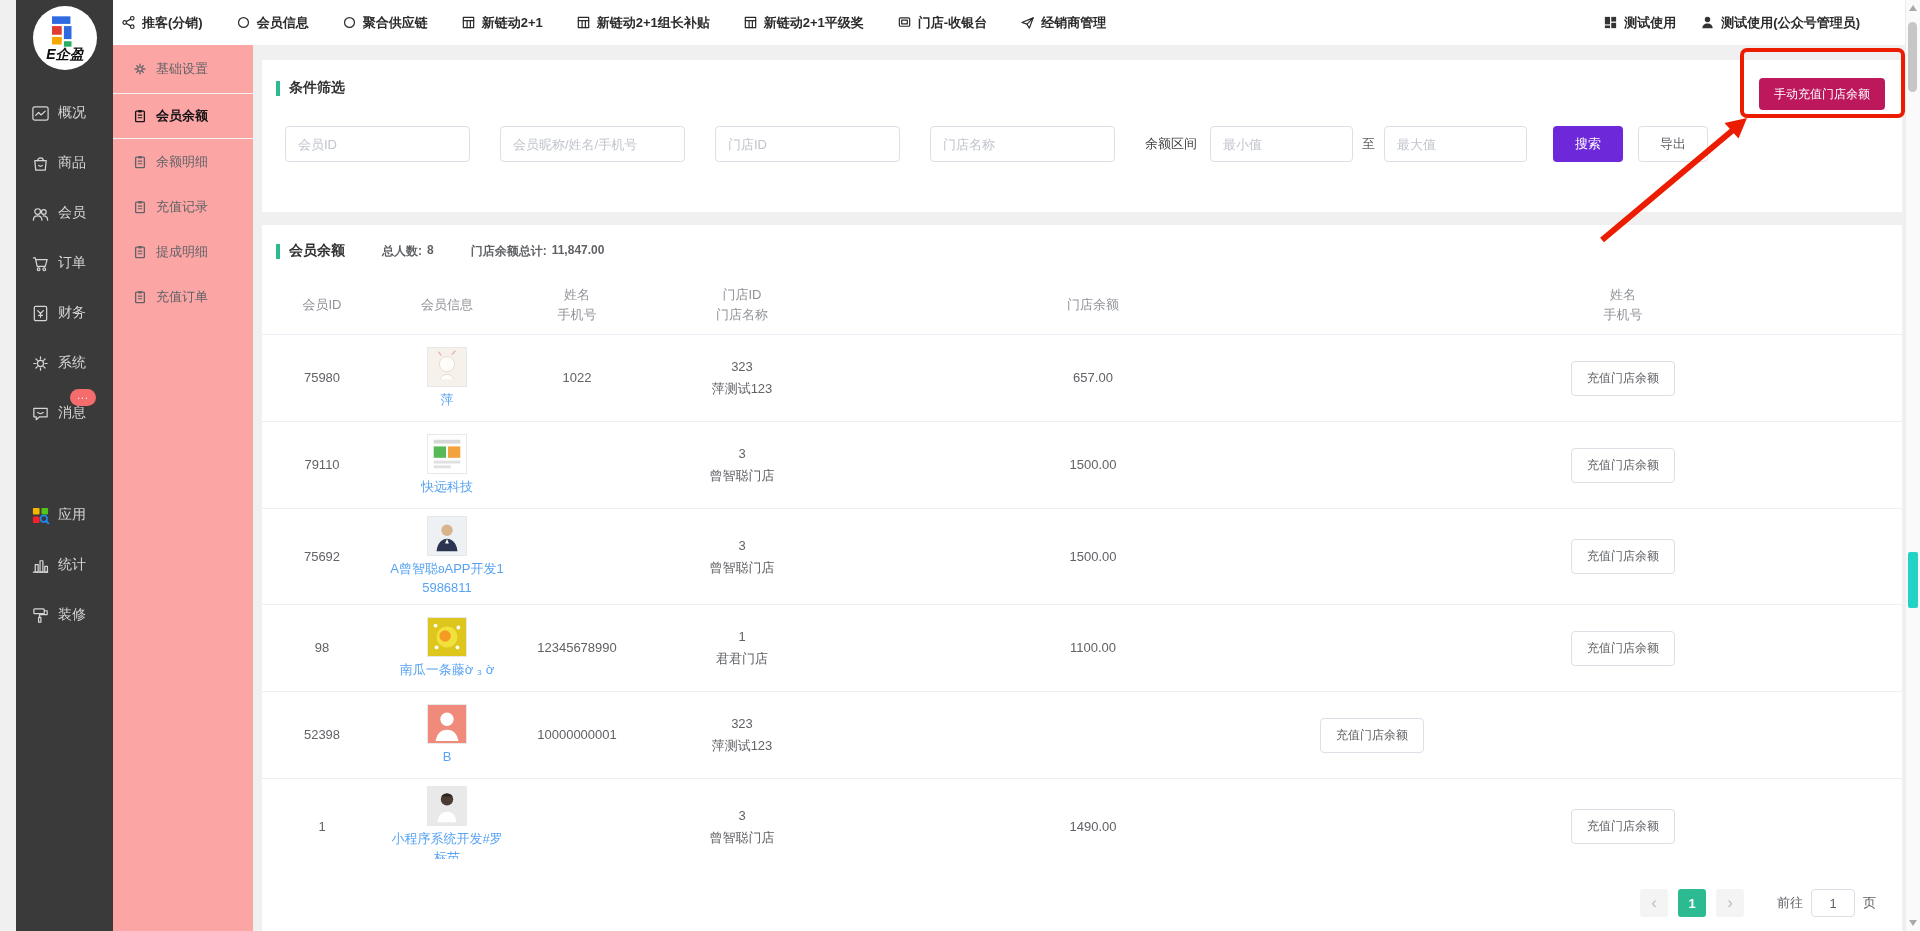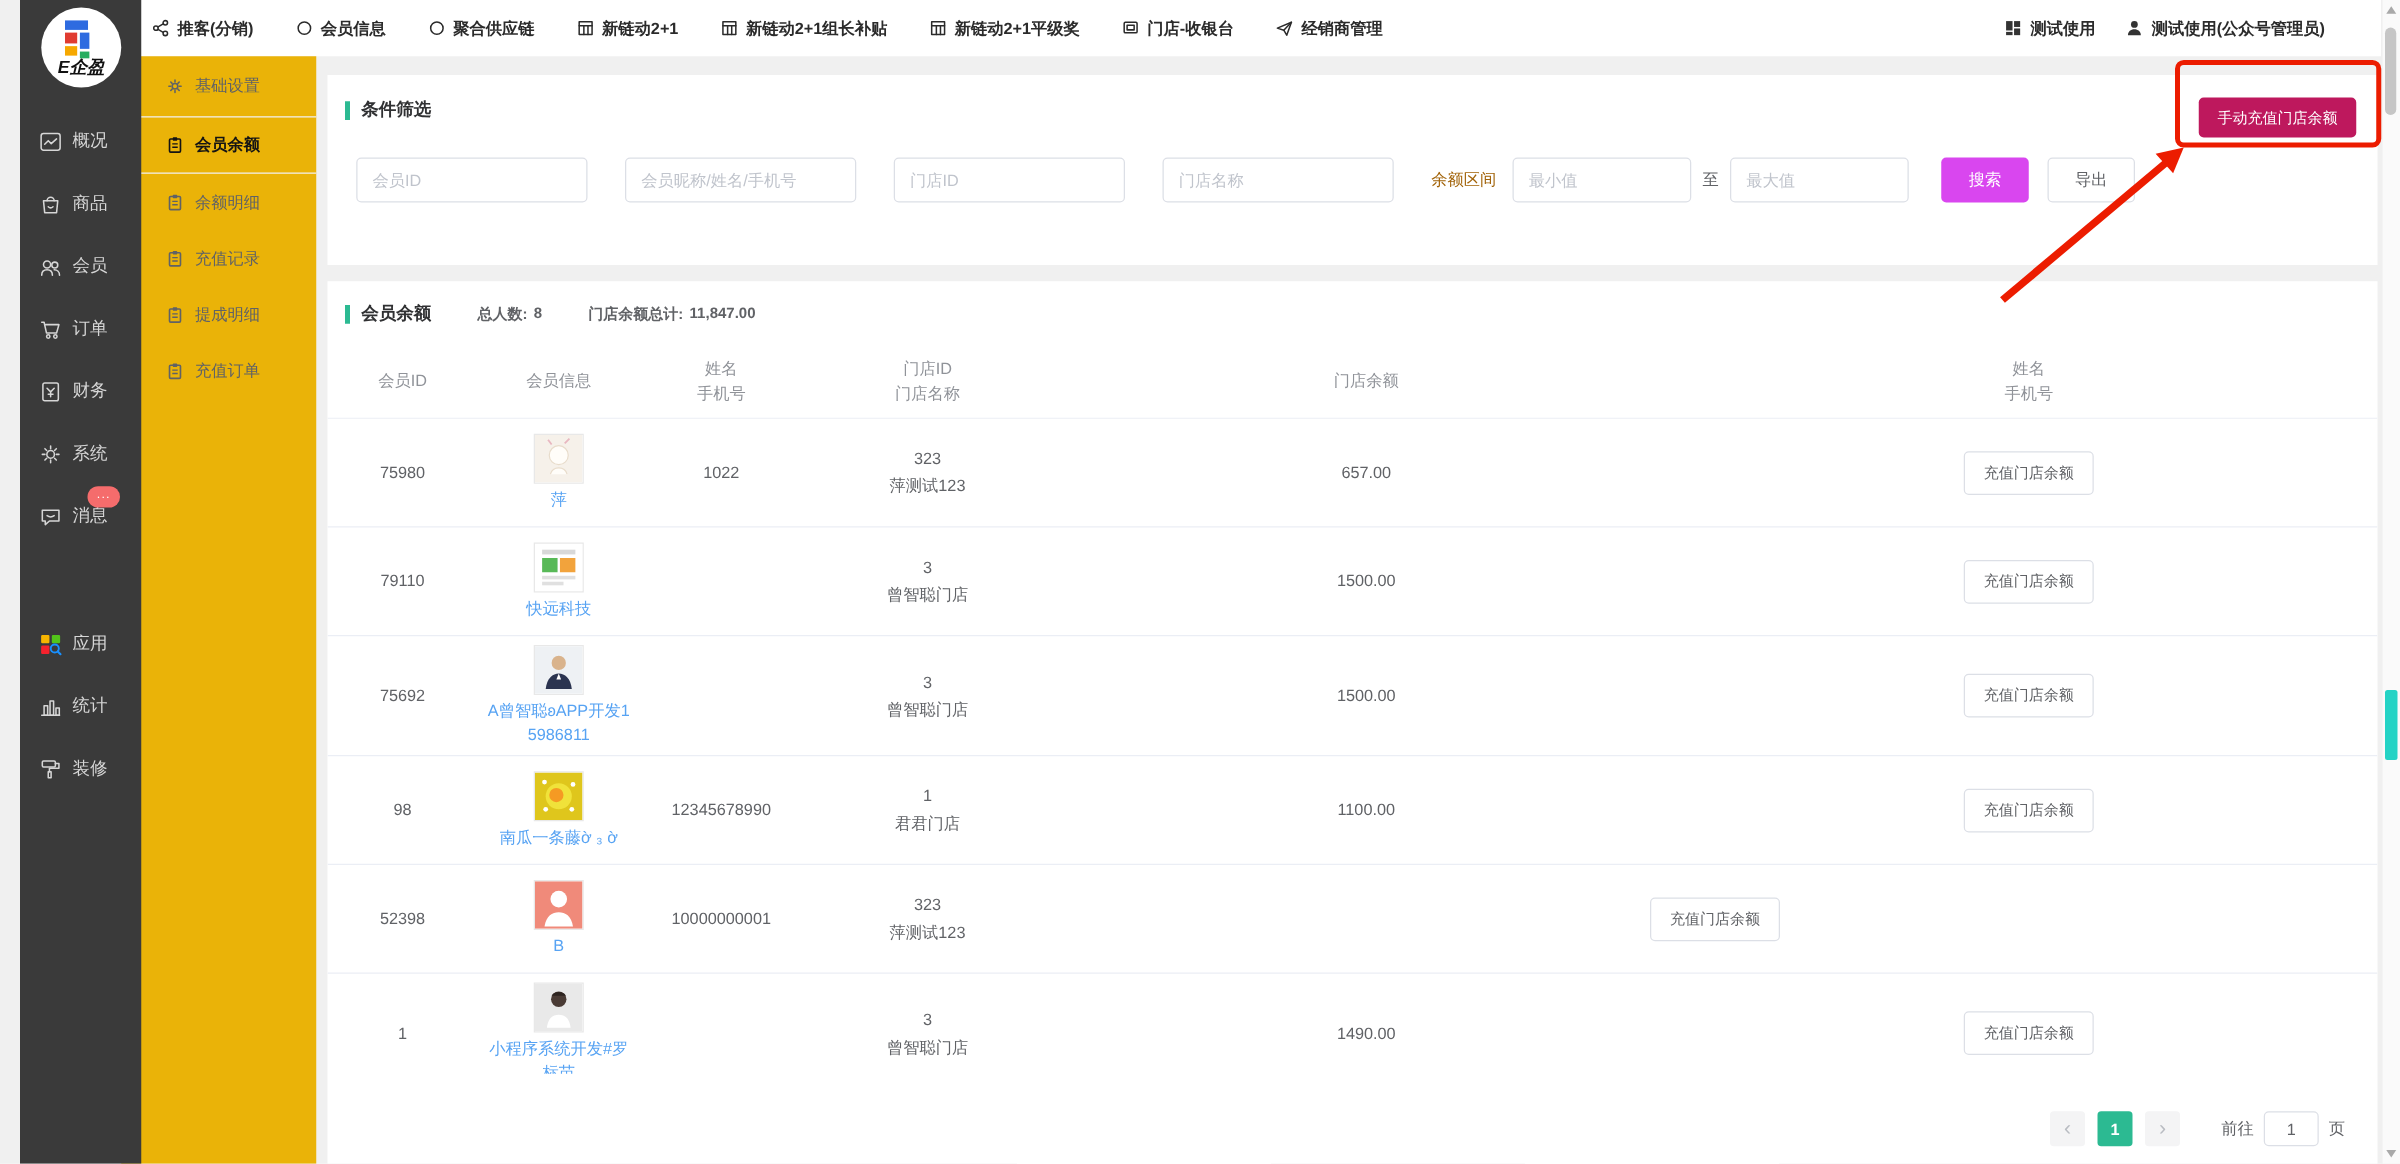--- a/index.html
+++ b/index.html
@@ -15,21 +15,21 @@
   .logo { width:64px; height:64px; border-radius:50%; background:#fff; margin:6px auto 18px;
           display:flex; align-items:center; justify-content:center; overflow:hidden; }
   .side-item { height:50px; display:flex; align-items:center; padding-left:15px; gap:8px;
                color:#d6d6d6; font-size:14px; cursor:pointer; position:relative; }
   .side-bottom { position:absolute; top:490px; left:0; width:100%; }
   .msg-badge { position:absolute; left:54px; top:1px; min-width:26px; height:17px; border-radius:9px;
                background:#f56c6c; color:#fff; font-size:10px; line-height:13px; text-align:center;
                padding:0 5px; letter-spacing:1px; }
 
   
-  .submenu { position:absolute; left:97px; top:45px; width:156px; height:886px; background:#eab308; z-index:5; }
+  .submenu { position:absolute; left:97px; top:45px; width:156px; height:886px; background:#fca5a5; z-index:5; }
   .sm-item { height:45px; display:flex; align-items:center; gap:9px; padding-left:36px;
              font-size:13px; color:#606266; cursor:pointer; }
   .sm-item.first { height:49px; border-bottom:1px solid #f2f2f2; }
   .sm-item.active { color:#141414; font-weight:bold; border-bottom:1px solid #f2f2f2; }
 
   
   .topbar { position:absolute; left:97px; top:0; width:1808px; height:45px; background:#fff;
             display:flex; align-items:center; padding-left:24px; z-index:4; }
   .topnav-item { display:flex; align-items:center; gap:6px; font-size:13px; font-weight:bold;
                  color:#2b2b2b; margin-right:33px; cursor:pointer; white-space:nowrap; }
@@ -39,23 +39,23 @@
   .filter-card { position:absolute; left:262px; top:60px; width:1640px; height:152px; background:#fff; z-index:3; }
   .card-title-row { display:flex; align-items:center; gap:9px; padding:19px 0 0 14px; }
   .green-bar { width:4px; height:15px; background:#2cba92; }
   .card-title { font-size:14px; font-weight:bold; color:#303133; }
   .filter-row { position:absolute; left:23px; top:66px; display:flex; align-items:center; }
   .f-input { height:36px; border:1px solid #dcdfe6; border-radius:4px; padding:0 12px; font-size:13px;
              color:#606266; width:185px; margin-right:30px; background:#fff; outline:none;
              font-family:"Liberation Sans","DejaVu Sans",sans-serif; }
   .f-input::placeholder { color:#c0c4cc; }
   .f-input.small { width:143px; margin-right:0; }
-  .range-label { font-size:13px; color:#a16207; margin-right:13px; white-space:nowrap; }
+  .range-label { font-size:13px; color:#404040; margin-right:13px; white-space:nowrap; }
   .to-label { margin:0 9px; font-size:13px; color:#606266; }
-  .btn-search { margin-left:26px; width:70px; height:36px; background:#d946ef; color:#fff; border:none;
+  .btn-search { margin-left:26px; width:70px; height:36px; background:#6d28d9; color:#fff; border:none;
                 border-radius:4px; font-size:13px; cursor:pointer; }
   .btn-export { margin-left:15px; width:70px; height:36px; background:#fff; border:1px solid #dcdfe6;
                 border-radius:4px; font-size:13px; color:#606266; cursor:pointer; }
   .btn-manual { position:absolute; top:18px; right:17px; height:32px; padding:0 15px; background:#be185d;
                 color:#fff; border:none; border-radius:4px; font-size:12px; cursor:pointer; }
 
   
   .table-card { position:absolute; left:262px; top:225px; width:1640px; height:706px; background:#fff; z-index:3; }
   .table-head-row { display:flex; align-items:center; gap:9px; padding:17px 0 0 14px; }
   .stat { display:flex; gap:5px; font-size:12px; font-weight:bold; color:#606266; margin-left:28px; }

